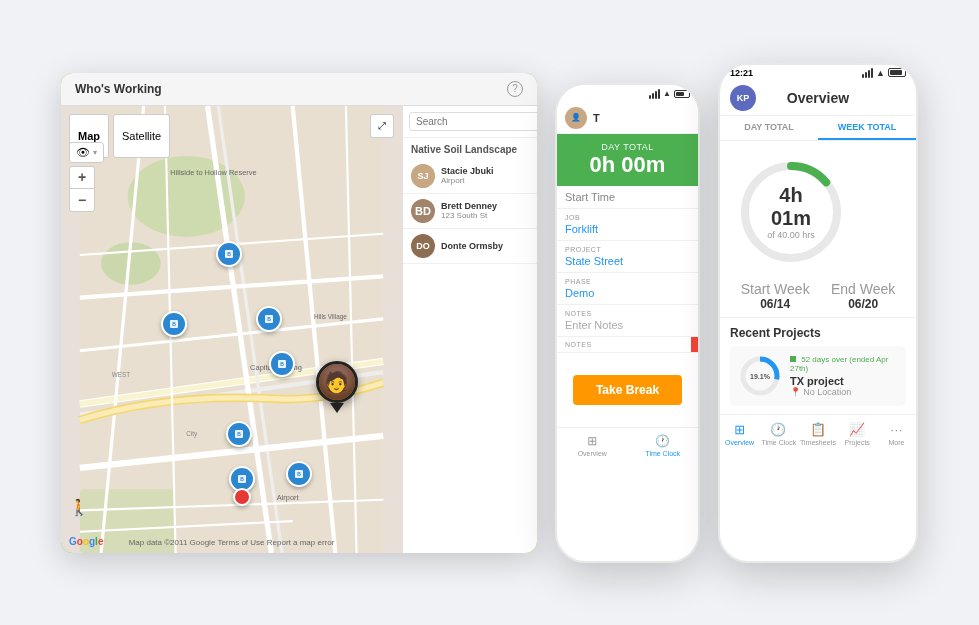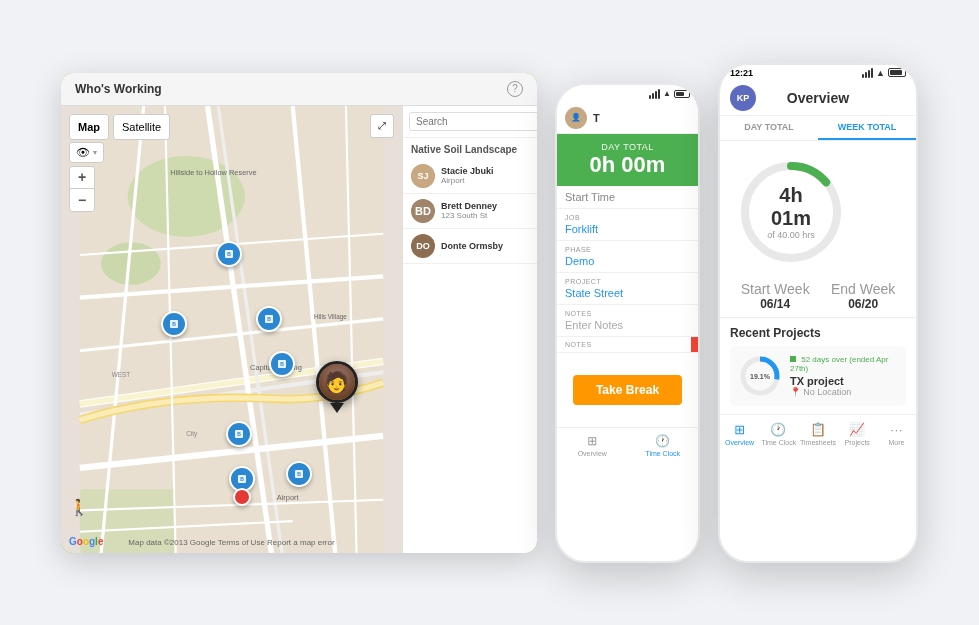--- a/index.html
+++ b/index.html
@@ -70,21 +70,21 @@
       top: 8px;
       left: 8px;
       display: flex;
       gap: 4px;
     }
     .map-tab {
       background: #fff;
       border: 1px solid #ccc;
       border-radius: 3px;
       font-size: 11px;
-      padding: 6px 8px;
+      padding: 15px 8px;
       cursor: pointer;
     }
     .map-tab.active {
       background: #fff;
       font-weight: 600;
     }
     .map-fullscreen {
       position: absolute;
       top: 8px;
       right: 8px;
@@ -613,21 +613,21 @@
         <div style="position:absolute; left:255px; top:255px; z-index:10;">
           <div style="width:42px; height:42px; border-radius:50%; background:#a0856c; border:3px solid #222; box-shadow:0 3px 8px rgba(0,0,0,0.4); overflow:hidden; display:flex; align-items:center; justify-content:center;">
             <div style="width:100%; height:100%; background: radial-gradient(circle at 50% 35%, #8B6355 30%, #6B4226 70%); display:flex; align-items:center; justify-content:center; font-size:20px;">🧑</div>
           </div>
           <div style="width:0; height:0; border-left:7px solid transparent; border-right:7px solid transparent; border-top:10px solid #222; margin:0 auto;"></div>
         </div>
 
         <div class="google-logo">
           <span>G</span><span>o</span><span>o</span><span style="color:#4285F4">g</span><span style="color:#34A853">l</span><span style="color:#EA4335">e</span>
         </div>
-        <div class="map-footer-text">Map data ©2013 Google  Terms of Use  Report a map error</div>
+        <div class="map-footer-text">Map data ©2011 Google  Terms of Use  Report a map error</div>
       </div>
 
       <div class="sidebar-panel" style="position:relative;">
         <div class="sidebar-search">
           <input type="text" placeholder="Search" style="">
 
         </div>
         <div class="sidebar-section-title">Native Soil Landscape</div>
 
         <div class="sidebar-person">
@@ -691,27 +691,27 @@
     <div style="padding:5px 8px; border-bottom:1px solid #f0f0f0; font-size:11px; color:#888;">
       <span>Start Time</span>
     </div>
 
     <div class="phone1-field">
       <div class="phone1-field-label">JOB</div>
       <div class="phone1-field-value">Forklift</div>
     </div>
 
     <div class="phone1-field">
+      <div class="phone1-field-label">PROJECT</div>
+      <div class="phone1-field-value">State Street</div>
+    </div>
+
+    <div class="phone1-field">
       <div class="phone1-field-label">PHASE</div>
       <div class="phone1-field-value">Demo</div>
-    </div>
-
-    <div class="phone1-field">
-      <div class="phone1-field-label">PROJECT</div>
-      <div class="phone1-field-value">State Street</div>
     </div>
 
     <div class="phone1-field">
       <div class="phone1-field-label">NOTES</div>
       <div class="phone1-field-value placeholder">Enter Notes</div>
     </div>
 
     <div style="position:relative; padding:4px 8px; border-bottom:1px solid #f0f0f0;">
       <div class="phone1-field-label">NOTES</div>
       <div style="position:absolute; right:0; top:0; bottom:0; width:7px; background:#f44336;"></div>

